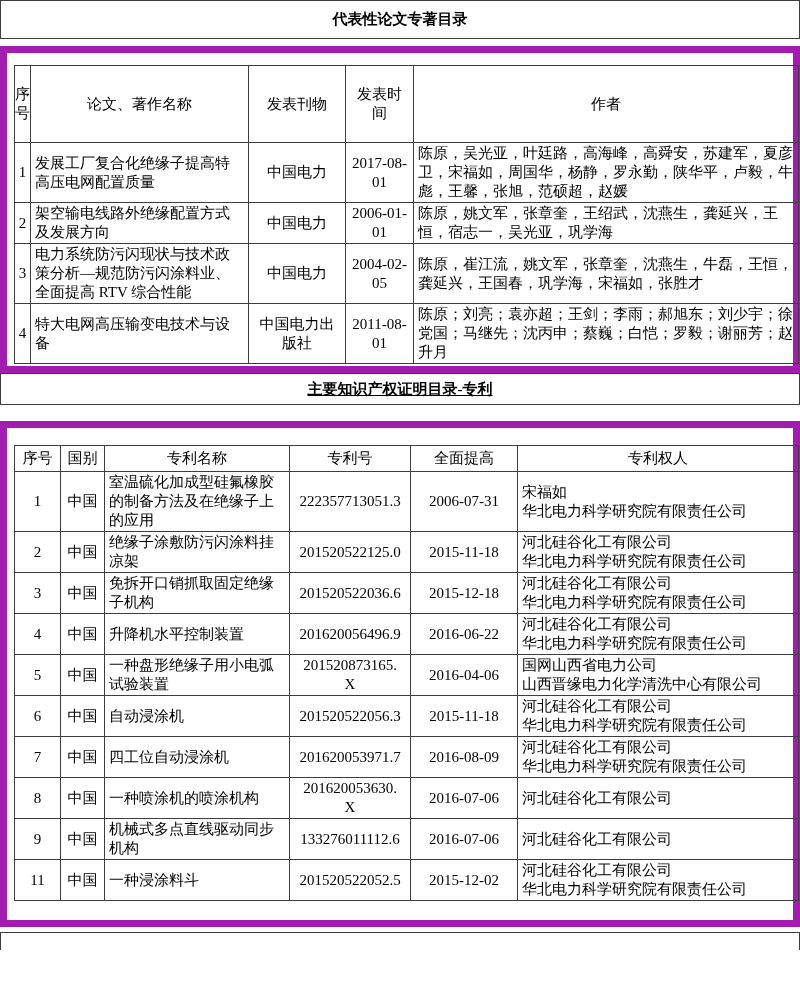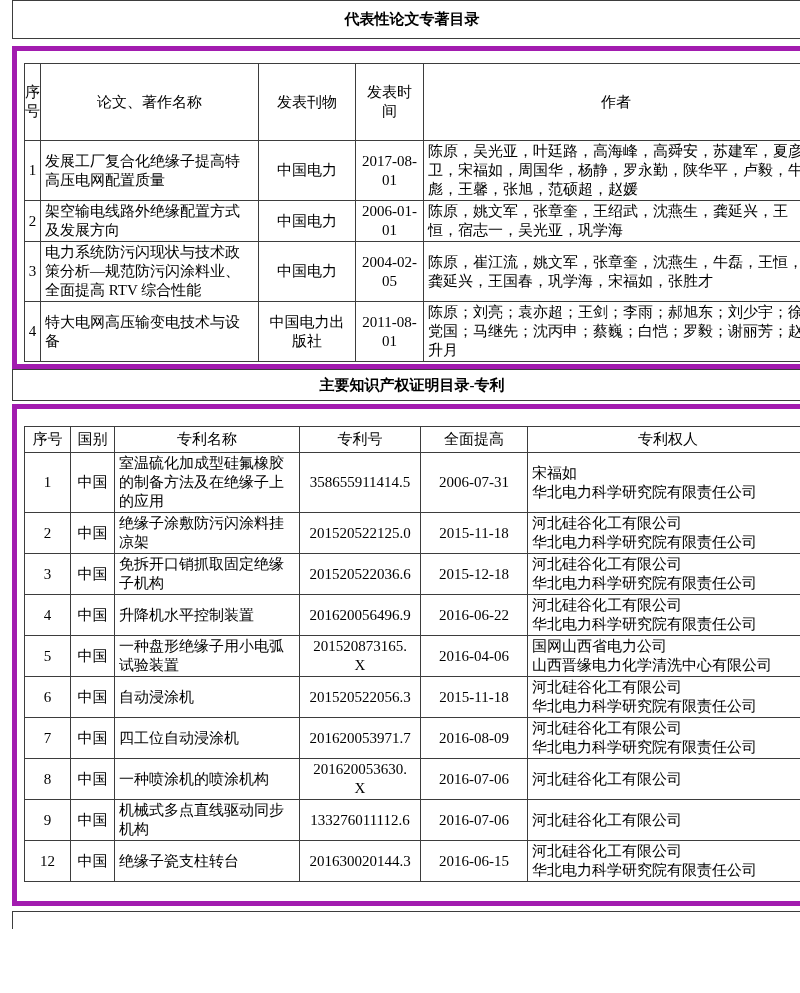--- a/index.html
+++ b/index.html
@@ -6,37 +6,36 @@
   html, body { margin: 0; padding: 0; background: #ffffff; }
   .page {
     width: 800px;
     height: 993px;
     overflow: hidden;
     background: #ffffff;
     color: #000000;
     font-family: "Liberation Serif", "DejaVu Serif", serif;
     font-size: 15px;
     line-height: 19px;
-    padding-left: 12px;
   }
   .title-box {
     width: 800px;
     border: 1px solid #3d3d3d;
     display: flex;
     align-items: center;
     justify-content: center;
     font-weight: bold;
     font-size: 15px;
     text-align: center;
   }
   .title-box.t1 { height: 39px; margin-bottom: 7px; }
-  .title-box.t2 { height: 32px; margin-bottom: 3px; }
+  .title-box.t2 { height: 32px; margin-bottom: 16px; text-decoration: underline; }
   .section-box {
     width: 800px;
-    border: 5px solid #a21caf;
+    border: 7px solid #a21caf;
   }
   .section-box.papers-box { padding: 12px 7px 2px 7px; margin-bottom: 0; }
   .section-box.patents-box { padding: 17px 7px 19px 7px; }
   table {
     border-collapse: collapse;
     table-layout: fixed;
     width: 784px;
   }
   th, td {
     border: 1px solid #3d3d3d;
@@ -145,21 +144,21 @@
           <th class="c">全面提高</th>
           <th class="c">专利权人</th>
         </tr>
       </thead>
       <tbody>
 
           <tr>
             <td class="c">1</td>
             <td class="c">中国</td>
             <td class="l">室温硫化加成型硅氟橡胶的制备方法及在绝缘子上的应用</td>
-            <td class="c pre">358655911414.5</td>
+            <td class="c pre">222357713051.3</td>
             <td class="c">2006-07-31</td>
             <td class="l pre">宋福如
 华北电力科学研究院有限责任公司</td>
           </tr>
 
           <tr>
             <td class="c">2</td>
             <td class="c">中国</td>
             <td class="l">绝缘子涂敷防污闪涂料挂凉架</td>
             <td class="c pre">201520522125.0</td>
@@ -232,30 +231,30 @@
           <tr>
             <td class="c">9</td>
             <td class="c">中国</td>
             <td class="l">机械式多点直线驱动同步机构</td>
             <td class="c pre">133276011112.6</td>
             <td class="c">2016-07-06</td>
             <td class="l pre">河北硅谷化工有限公司</td>
           </tr>
 
 
-
-          <tr>
-            <td class="c">12</td>
-            <td class="c">中国</td>
-            <td class="l">绝缘子瓷支柱转台</td>
-            <td class="c pre">201630020144.3</td>
-            <td class="c">2016-06-15</td>
-            <td class="l pre">河北硅谷化工有限公司
-华北电力科学研究院有限责任公司</td>
-          </tr>
+          <tr>
+            <td class="c">11</td>
+            <td class="c">中国</td>
+            <td class="l">一种浸涂料斗</td>
+            <td class="c pre">201520522052.5</td>
+            <td class="c">2015-12-02</td>
+            <td class="l pre">河北硅谷化工有限公司
+华北电力科学研究院有限责任公司</td>
+          </tr>
+
 
       </tbody>
     </table>
   </div>
 
   <div class="bottom-box"></div>
 
 </div>
 
 </body></html>

